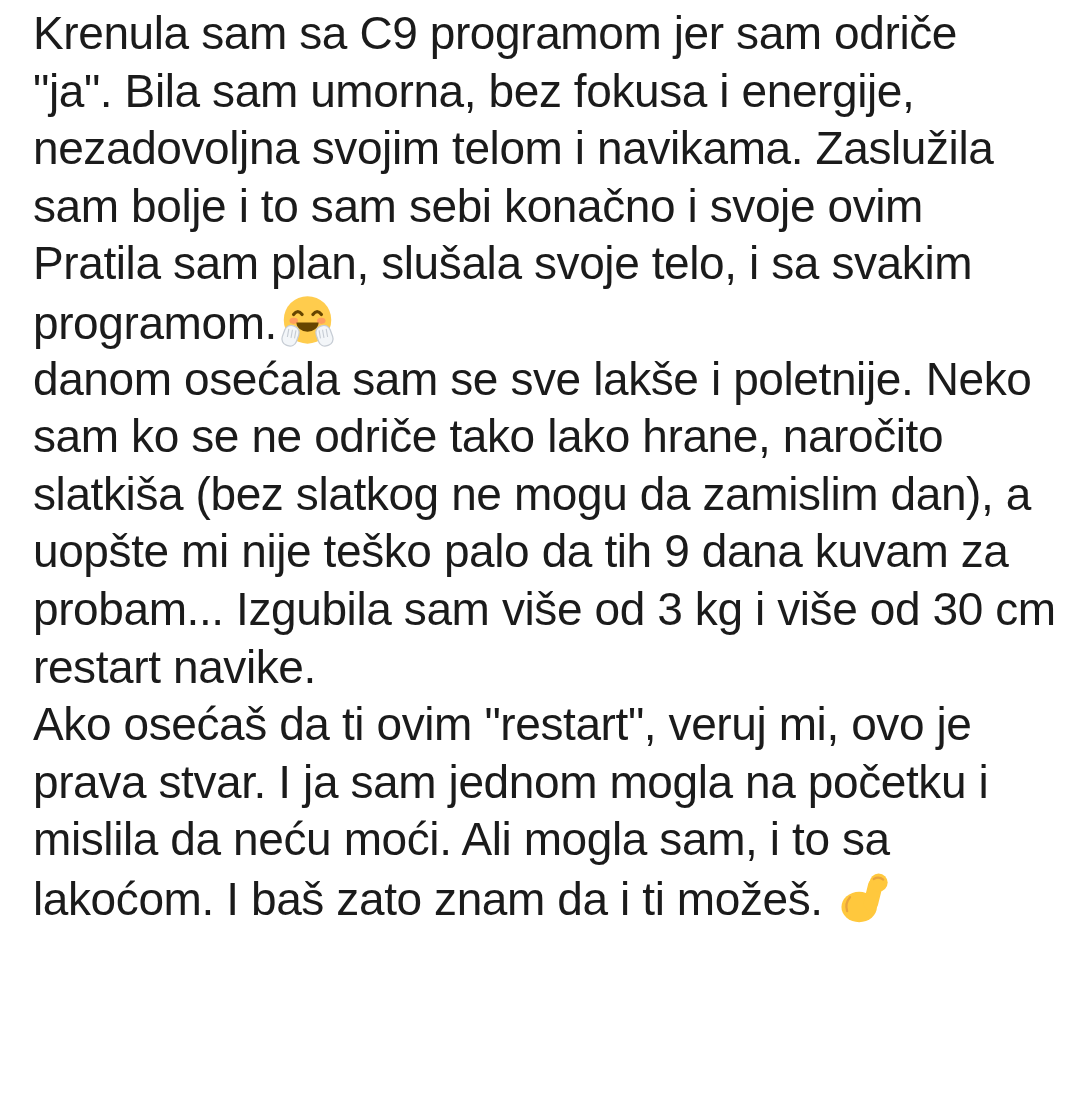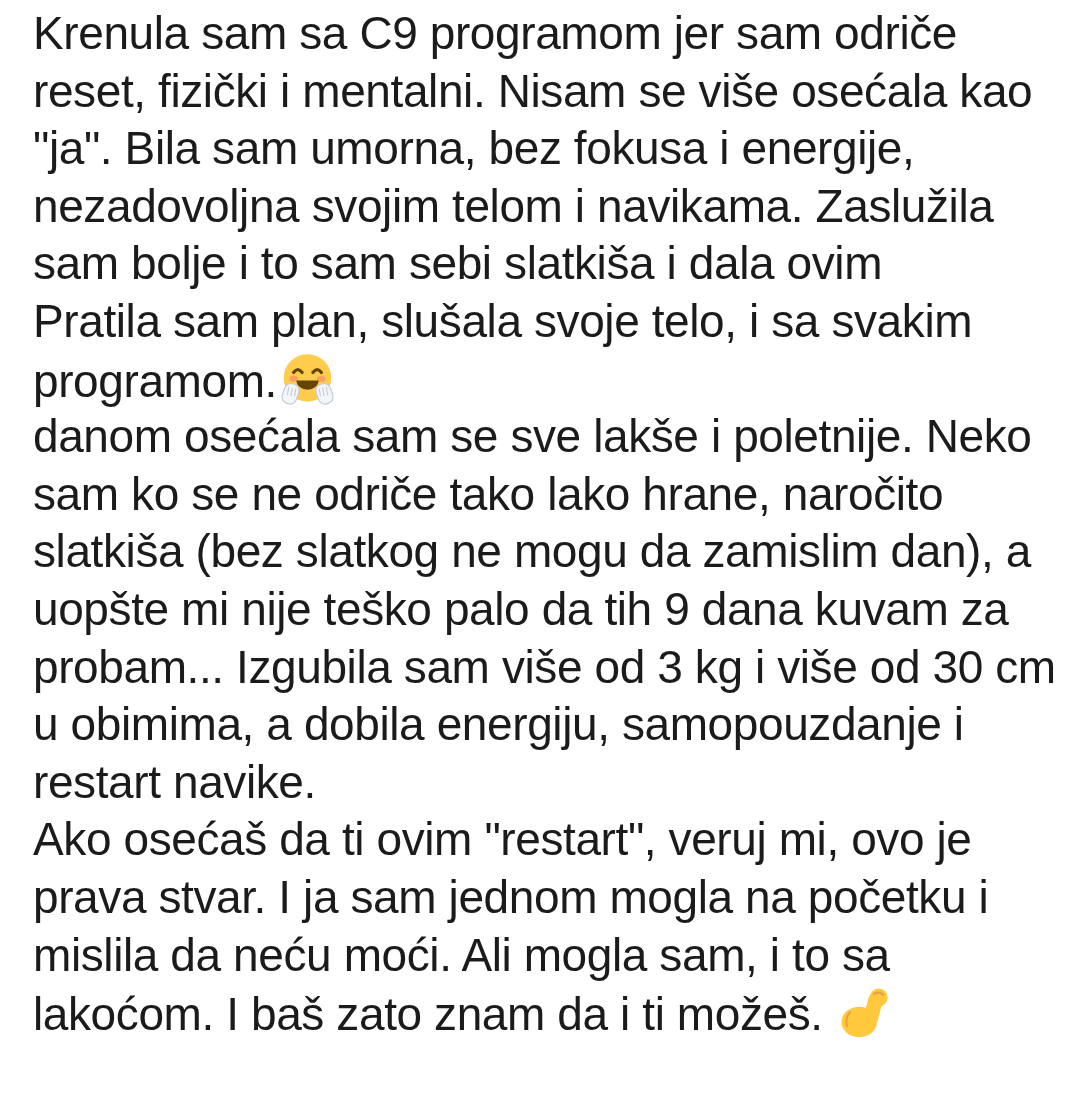--- a/index.html
+++ b/index.html
@@ -37,24 +37,23 @@
     width: 100%;
     height: 100%;
     display: block;
   }
 </style>
 </head>
 <body>
 
 <div class="text-block">
     <div class="line"><span>Krenula sam sa C9 programom jer sam odriče</span></div>
-    <div class="line"><span>reset, fizički i mentalni. Nisam se više osećala kao</span></div>
     <div class="line"><span>"ja". Bila sam umorna, bez fokusa i energije,</span></div>
     <div class="line"><span>nezadovoljna svojim telom i navikama. Zaslužila</span></div>
-    <div class="line"><span>sam bolje i to sam sebi slatkiša i dala ovim</span></div>
+    <div class="line"><span>sam bolje i to sam sebi konačno i svoje ovim</span></div>
     <div class="line"><span>Pratila sam plan, slušala svoje telo, i sa svakim</span></div>
     <div class="line"><span>programom.</span><span class="emoji" role="img" aria-label="🤗"><svg viewBox="0 0 36 36" xmlns="http://www.w3.org/2000/svg">
           <circle cx="18" cy="17" r="15" fill="#FFCC4D"></circle>
           <path d="M9.2 13.6 Q11.9 9.9 14.6 13.6" stroke="#664500" stroke-width="2" fill="none" stroke-linecap="round"></path>
           <path d="M21.4 13.6 Q24.1 9.9 26.8 13.6" stroke="#664500" stroke-width="2" fill="none" stroke-linecap="round"></path>
           <ellipse cx="9.3" cy="17.6" rx="2.7" ry="1.9" fill="#FF8A65" opacity="0.7"></ellipse>
           <ellipse cx="26.7" cy="17.6" rx="2.7" ry="1.9" fill="#FF8A65" opacity="0.7"></ellipse>
           <path d="M11 18.6 a7 5.8 0 0 0 14 0 Z" fill="#664500"></path>
           <g fill="#F3F6F9" stroke="#C6CCD4" stroke-width="0.8">
             <rect x="2.6" y="20.5" width="9.4" height="13" rx="4.2" transform="rotate(20 7.3 27)"></rect>
@@ -63,21 +62,20 @@
           <g stroke="#C6CCD4" stroke-width="0.7" fill="none">
             <path d="M6.2 22.6 l-0.9 5.2 M8.5 23.2 l-0.9 5.2 M10.7 23.6 l-0.9 5"></path>
             <path d="M29.8 22.6 l0.9 5.2 M27.5 23.2 l0.9 5.2 M25.3 23.6 l0.9 5"></path>
           </g>
         </svg></span></div>
     <div class="line"><span>danom osećala sam se sve lakše i poletnije. Neko</span></div>
     <div class="line"><span>sam ko se ne odriče tako lako hrane, naročito</span></div>
     <div class="line"><span>slatkiša (bez slatkog ne mogu da zamislim dan), a</span></div>
     <div class="line"><span>uopšte mi nije teško palo da tih 9 dana kuvam za</span></div>
     <div class="line"><span>probam... Izgubila sam više od 3 kg i više od 30 cm</span></div>
-    <div class="line"><span>u obimima, a dobila energiju, samopouzdanje i</span></div>
     <div class="line"><span>restart navike.</span></div>
     <div class="line"><span>Ako osećaš da ti ovim "restart", veruj mi, ovo je</span></div>
     <div class="line"><span>prava stvar. I ja sam jednom mogla na početku i</span></div>
     <div class="line"><span>mislila da neću moći. Ali mogla sam, i to sa</span></div>
     <div class="line"><span>lakoćom. I baš zato znam da i ti možeš. </span><span class="emoji" role="img" aria-label="💪"><svg viewBox="0 0 36 36" xmlns="http://www.w3.org/2000/svg">
           <g fill="#FFC83D">
             <ellipse cx="14" cy="24" rx="11.2" ry="9.6"></ellipse>
             <rect x="18.2" y="5.5" width="9.2" height="21" rx="4.6" transform="rotate(14 22.8 16)"></rect>
             <circle cx="26.3" cy="8.6" r="5.7"></circle>
           </g>

